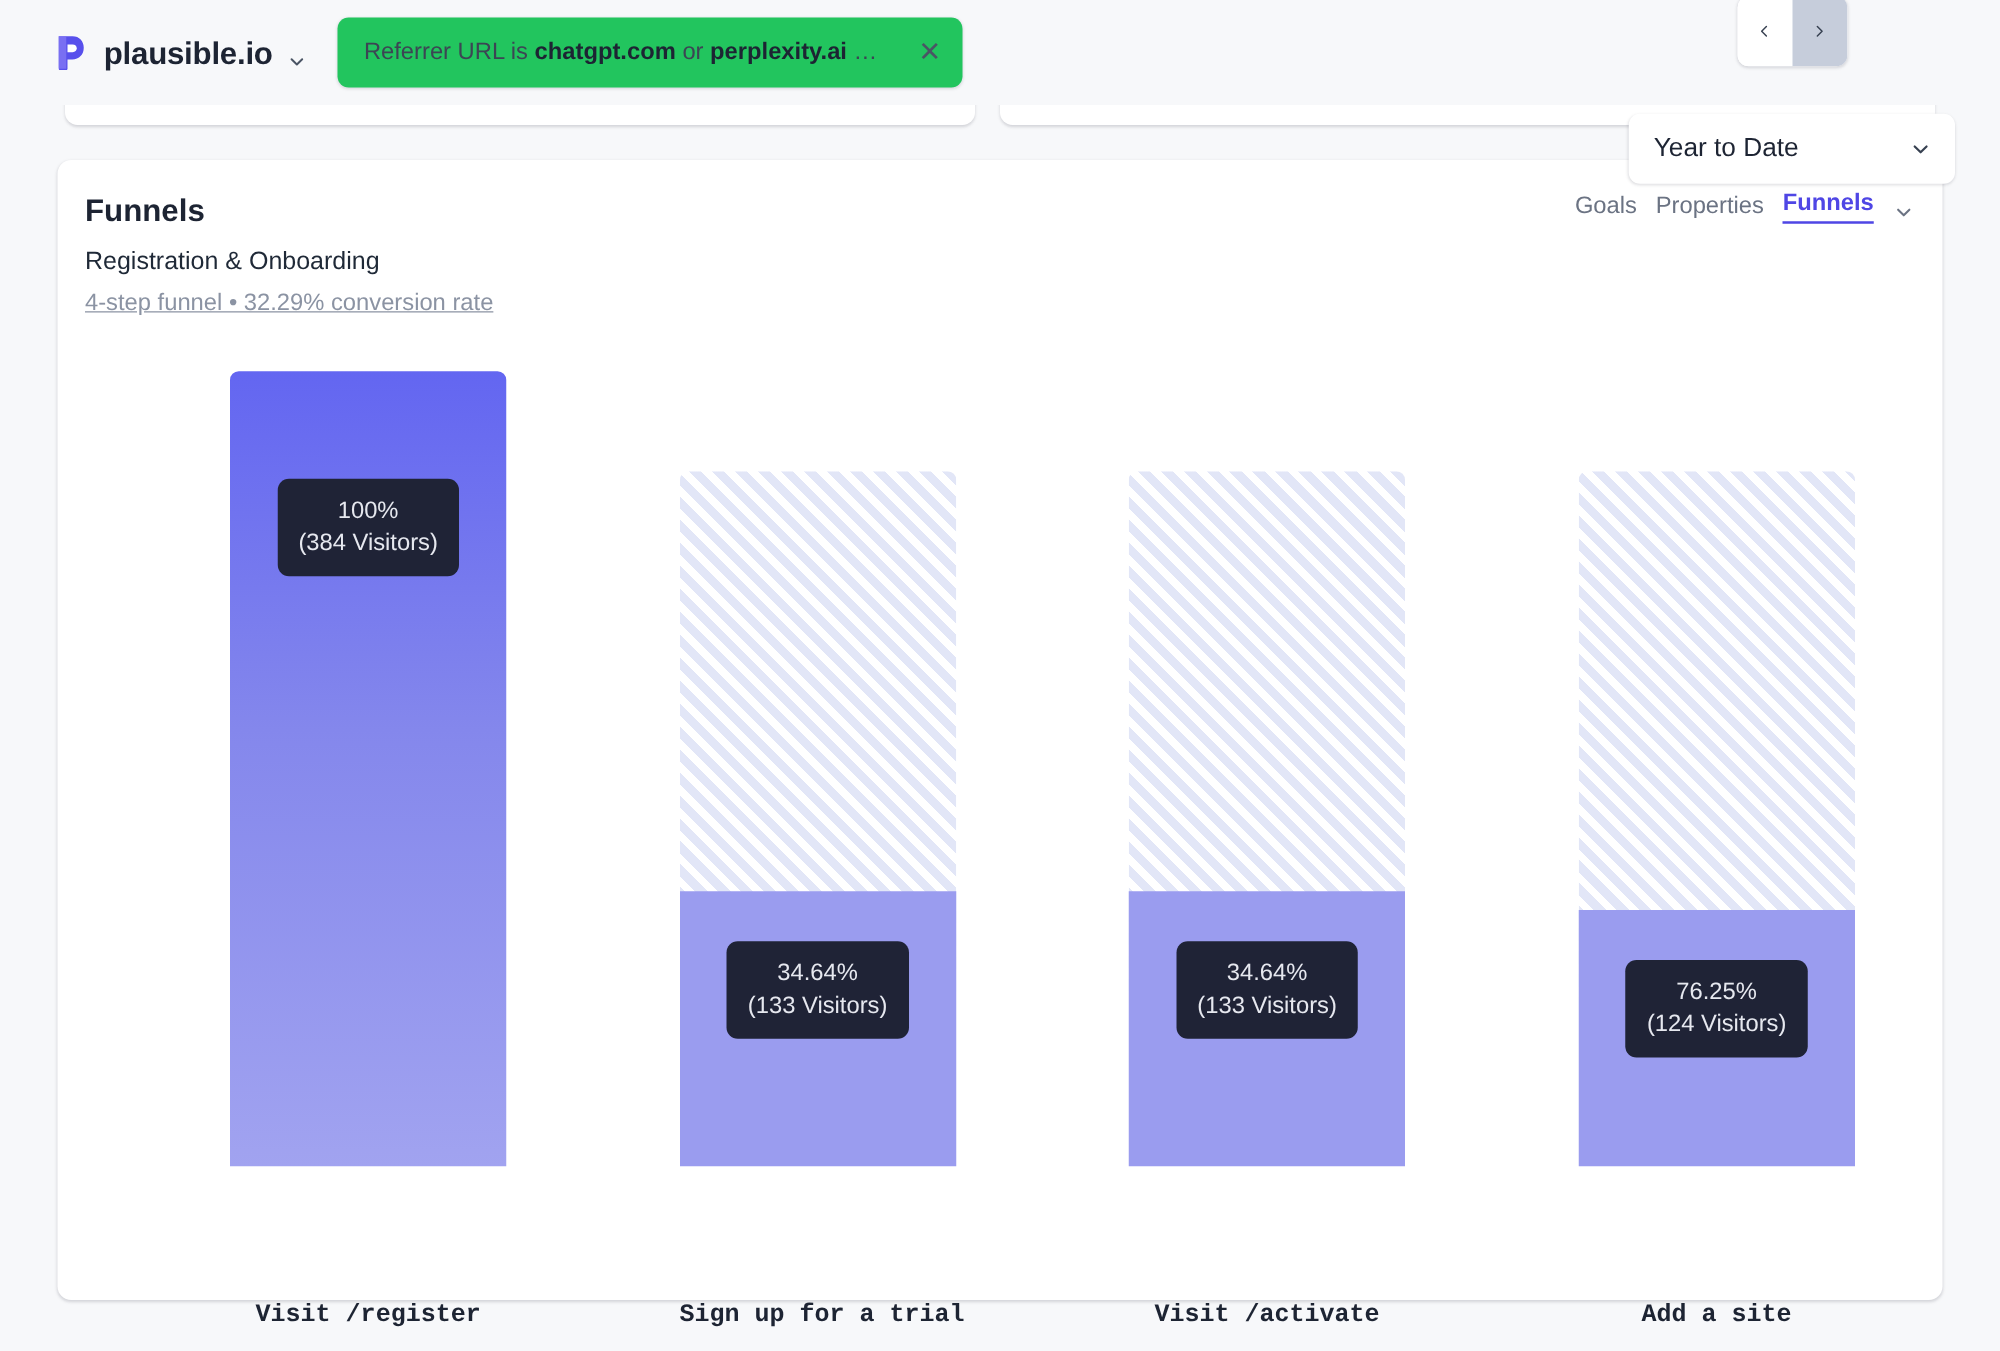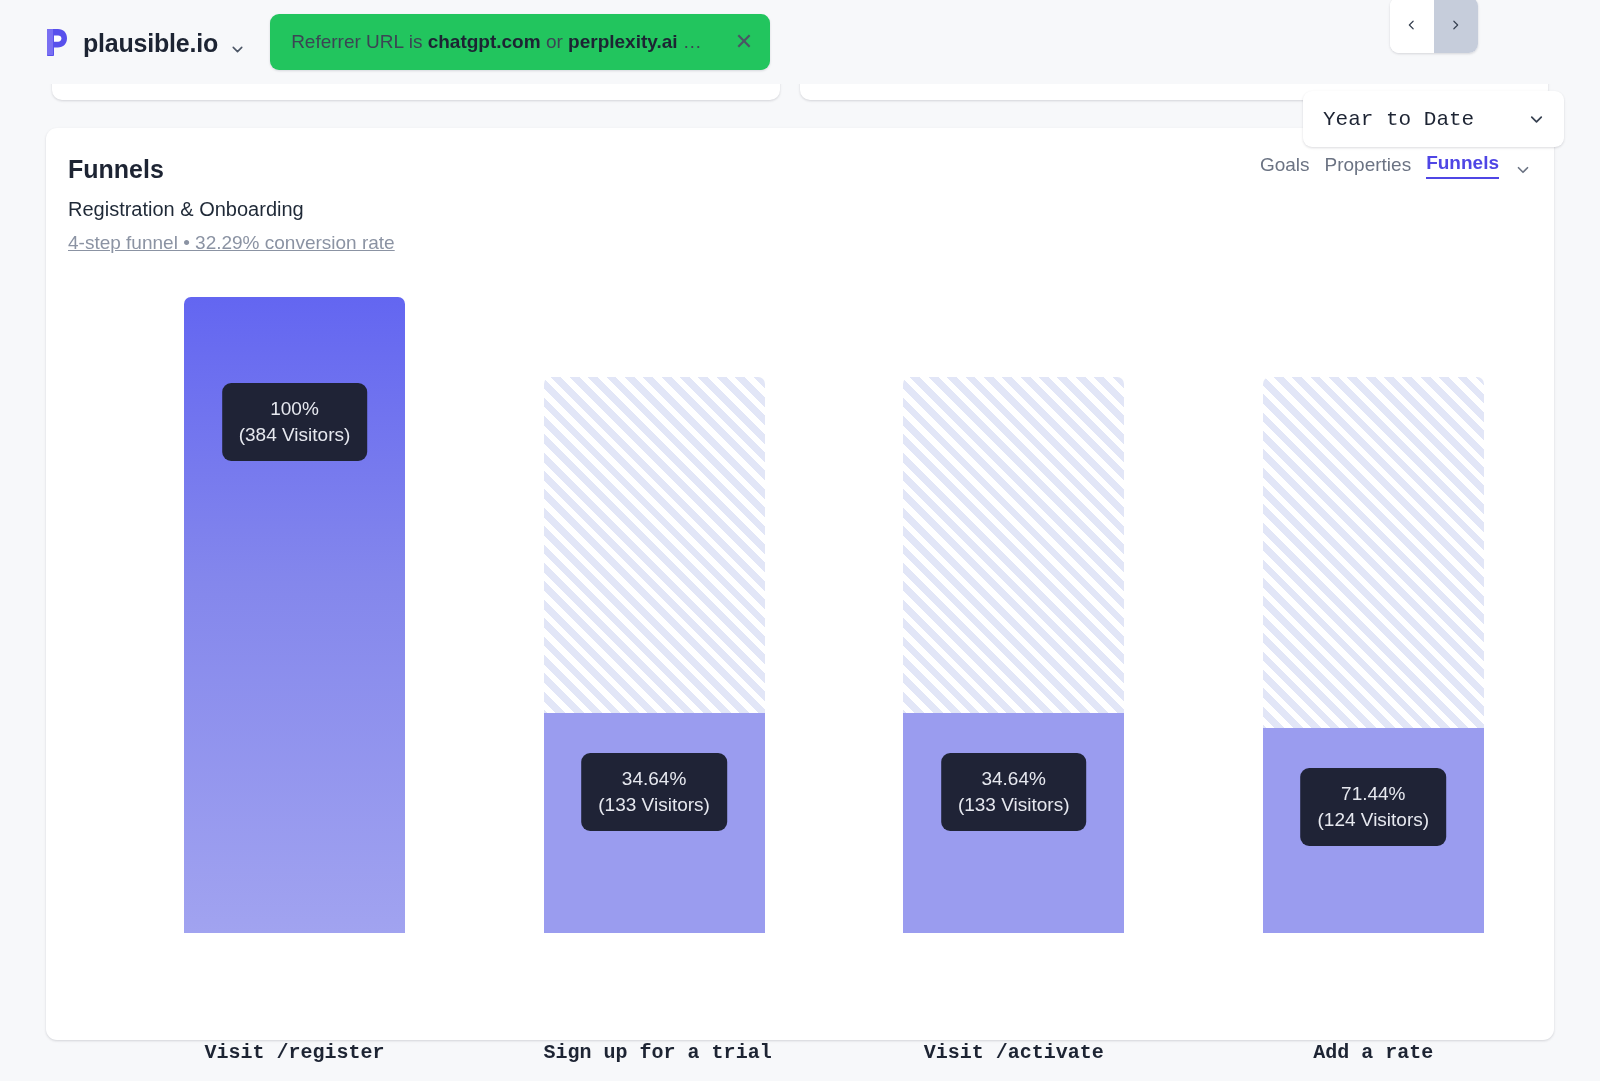--- a/index.html
+++ b/index.html
@@ -72,21 +72,21 @@
   }
   .nav-btn.active { background: #c6cddb; }
 
   .period-select {
     width: 261px; height: 56px; background: #fff;
     border-radius: 9px;
     box-shadow: 0 1px 3px rgba(16,24,40,.10), 0 1px 2px rgba(16,24,40,.05);
     display: flex; align-items: center; justify-content: space-between;
     padding: 0 18px 0 20px; cursor: pointer;
   }
-  .period-select span { font-size: 21px; color: #1d2433; font-family: Liberation Mono, monospace; }
+  .period-select span { font-size: 21px; color: #1d2433; }
 
   
   .ghost-card {
     position: absolute; background: #fff;
     border-radius: 10px;
     box-shadow: 0 1px 3px rgba(16,24,40,.10), 0 1px 2px rgba(16,24,40,.06);
   }
   #ghost-left  { left: 52px;  top: -30px; width: 728px;  height: 130px; }
   #ghost-right { left: 800px; top: -30px; width: 748px;  height: 130px; }
 
@@ -284,20 +284,20 @@
             <span class="vis">(133 Visitors)</span>
           </div>
         </div>
         <div class="step-label">Visit /activate</div>
       </div>
       <div class="step" style="left: 1216.8px;">
         <div class="bar-wrap">
           <div class="bar-ghost" style="height: 431px;"></div>
           <div class="bar-fill" style="height: 205px;"></div>
           <div class="tip" style="top: 391px;">
-            <span class="pct">71.44%</span>
+            <span class="pct">76.25%</span>
             <span class="vis">(124 Visitors)</span>
           </div>
         </div>
-        <div class="step-label">Add a rate</div>
+        <div class="step-label">Add a site</div>
       </div>
     </div>
 </div>
 
 </body></html>

